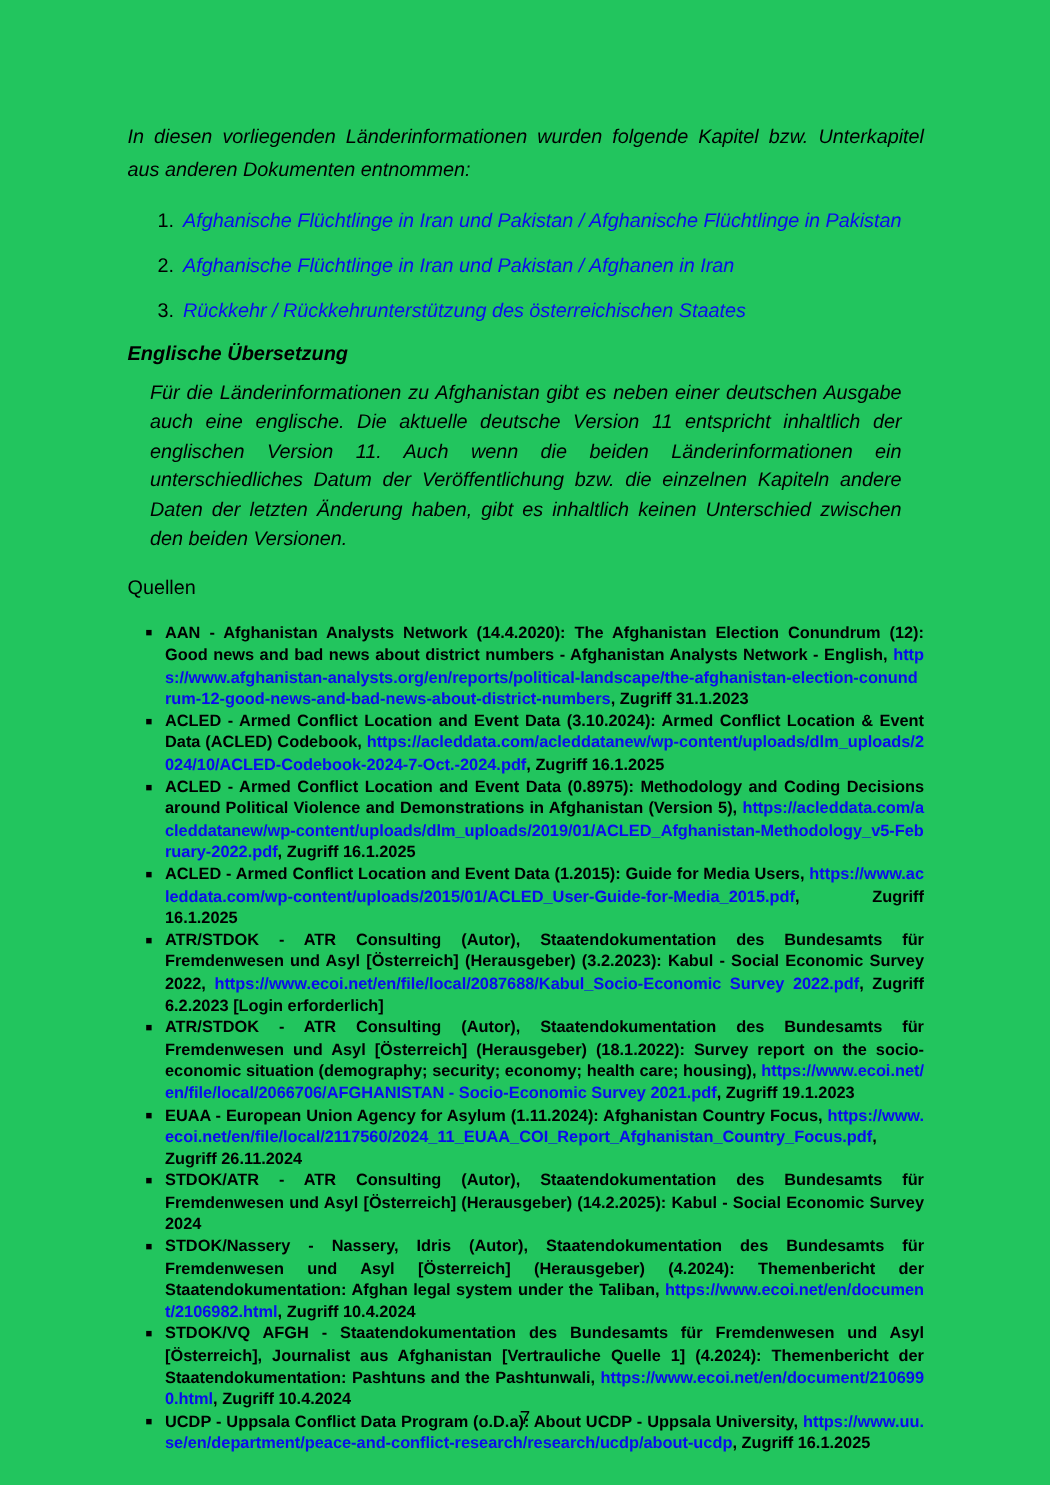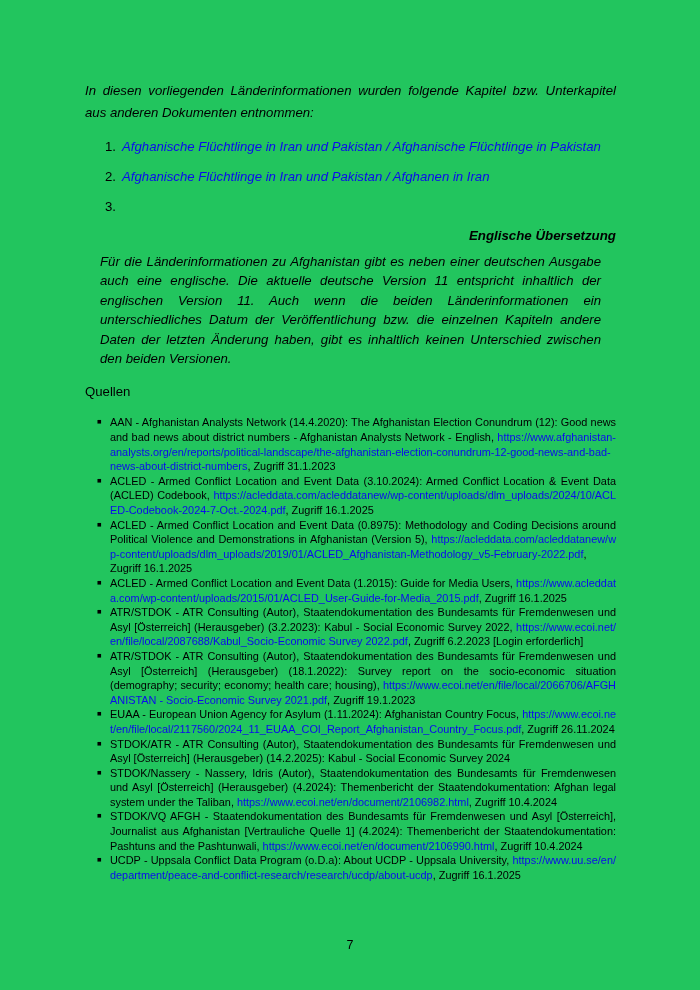--- a/index.html
+++ b/index.html
@@ -43,21 +43,20 @@
     color: #000;
   }
   a { color: var(--link-blue, #0000EE); text-decoration: none; }
   .chapter-link { font-style: italic; }
   .section-heading {
     margin: 8px 0 0;
     font-size: 13.3px;
     line-height: 21px;
     font-weight: bold;
     font-style: italic;
-    text-align: right;
   }
   .english-body {
     margin: 6px 15px 0;
     font-size: 13.2px;
     line-height: 19.4px;
     font-style: italic;
     text-align: justify;
   }
   .quellen {
     margin: 13px 0 0;
@@ -69,20 +68,21 @@
     padding: 0;
     list-style: none;
     font-size: 10.9px;
     line-height: 14.6px;
     text-align: justify;
   }
   .sources li {
     position: relative;
     padding-left: 13px;
     hyphens: none;
+    font-weight: bold;
   }
   .sources li::before {
     content: "■";
     position: absolute;
     left: 0; top: 0;
     font-size: 7.5px;
     line-height: 14.6px;
     color: #000;
   }
   .sources a { word-break: break-all; }
@@ -106,20 +106,21 @@
         <div class="chapter-row">
           <span class="num">1.</span>
           <a class="chapter-link" href="#">Afghanische Flüchtlinge in Iran und Pakistan / Afghanische Flüchtlinge in Pakistan</a>
         </div>
         <div class="chapter-row">
           <span class="num">2.</span>
           <a class="chapter-link" href="#">Afghanische Flüchtlinge in Iran und Pakistan / Afghanen in Iran</a>
         </div>
         <div class="chapter-row">
           <span class="num">3.</span>
+          <a class="chapter-link" href="#">Rückkehr / Rückkehrunterstützung des österreichischen Staates</a>
         </div>
       </div>
 
     <h3 class="section-heading">Englische Übersetzung</h3>
 
     <p class="english-body">Für die Länderinformationen zu Afghanistan gibt es neben einer deutschen Ausgabe auch eine englische. Die aktuelle deutsche Version 11 entspricht inhaltlich der englischen Version 11. Auch wenn die beiden Länderinformationen ein unterschiedliches Datum der Veröffentlichung bzw. die einzelnen Kapiteln andere Daten der letzten Änderung haben, gibt es inhaltlich keinen Unterschied zwischen den beiden Versionen.</p>
 
     <p class="quellen">Quellen</p>
 
     <ul class="sources" id="sources">

